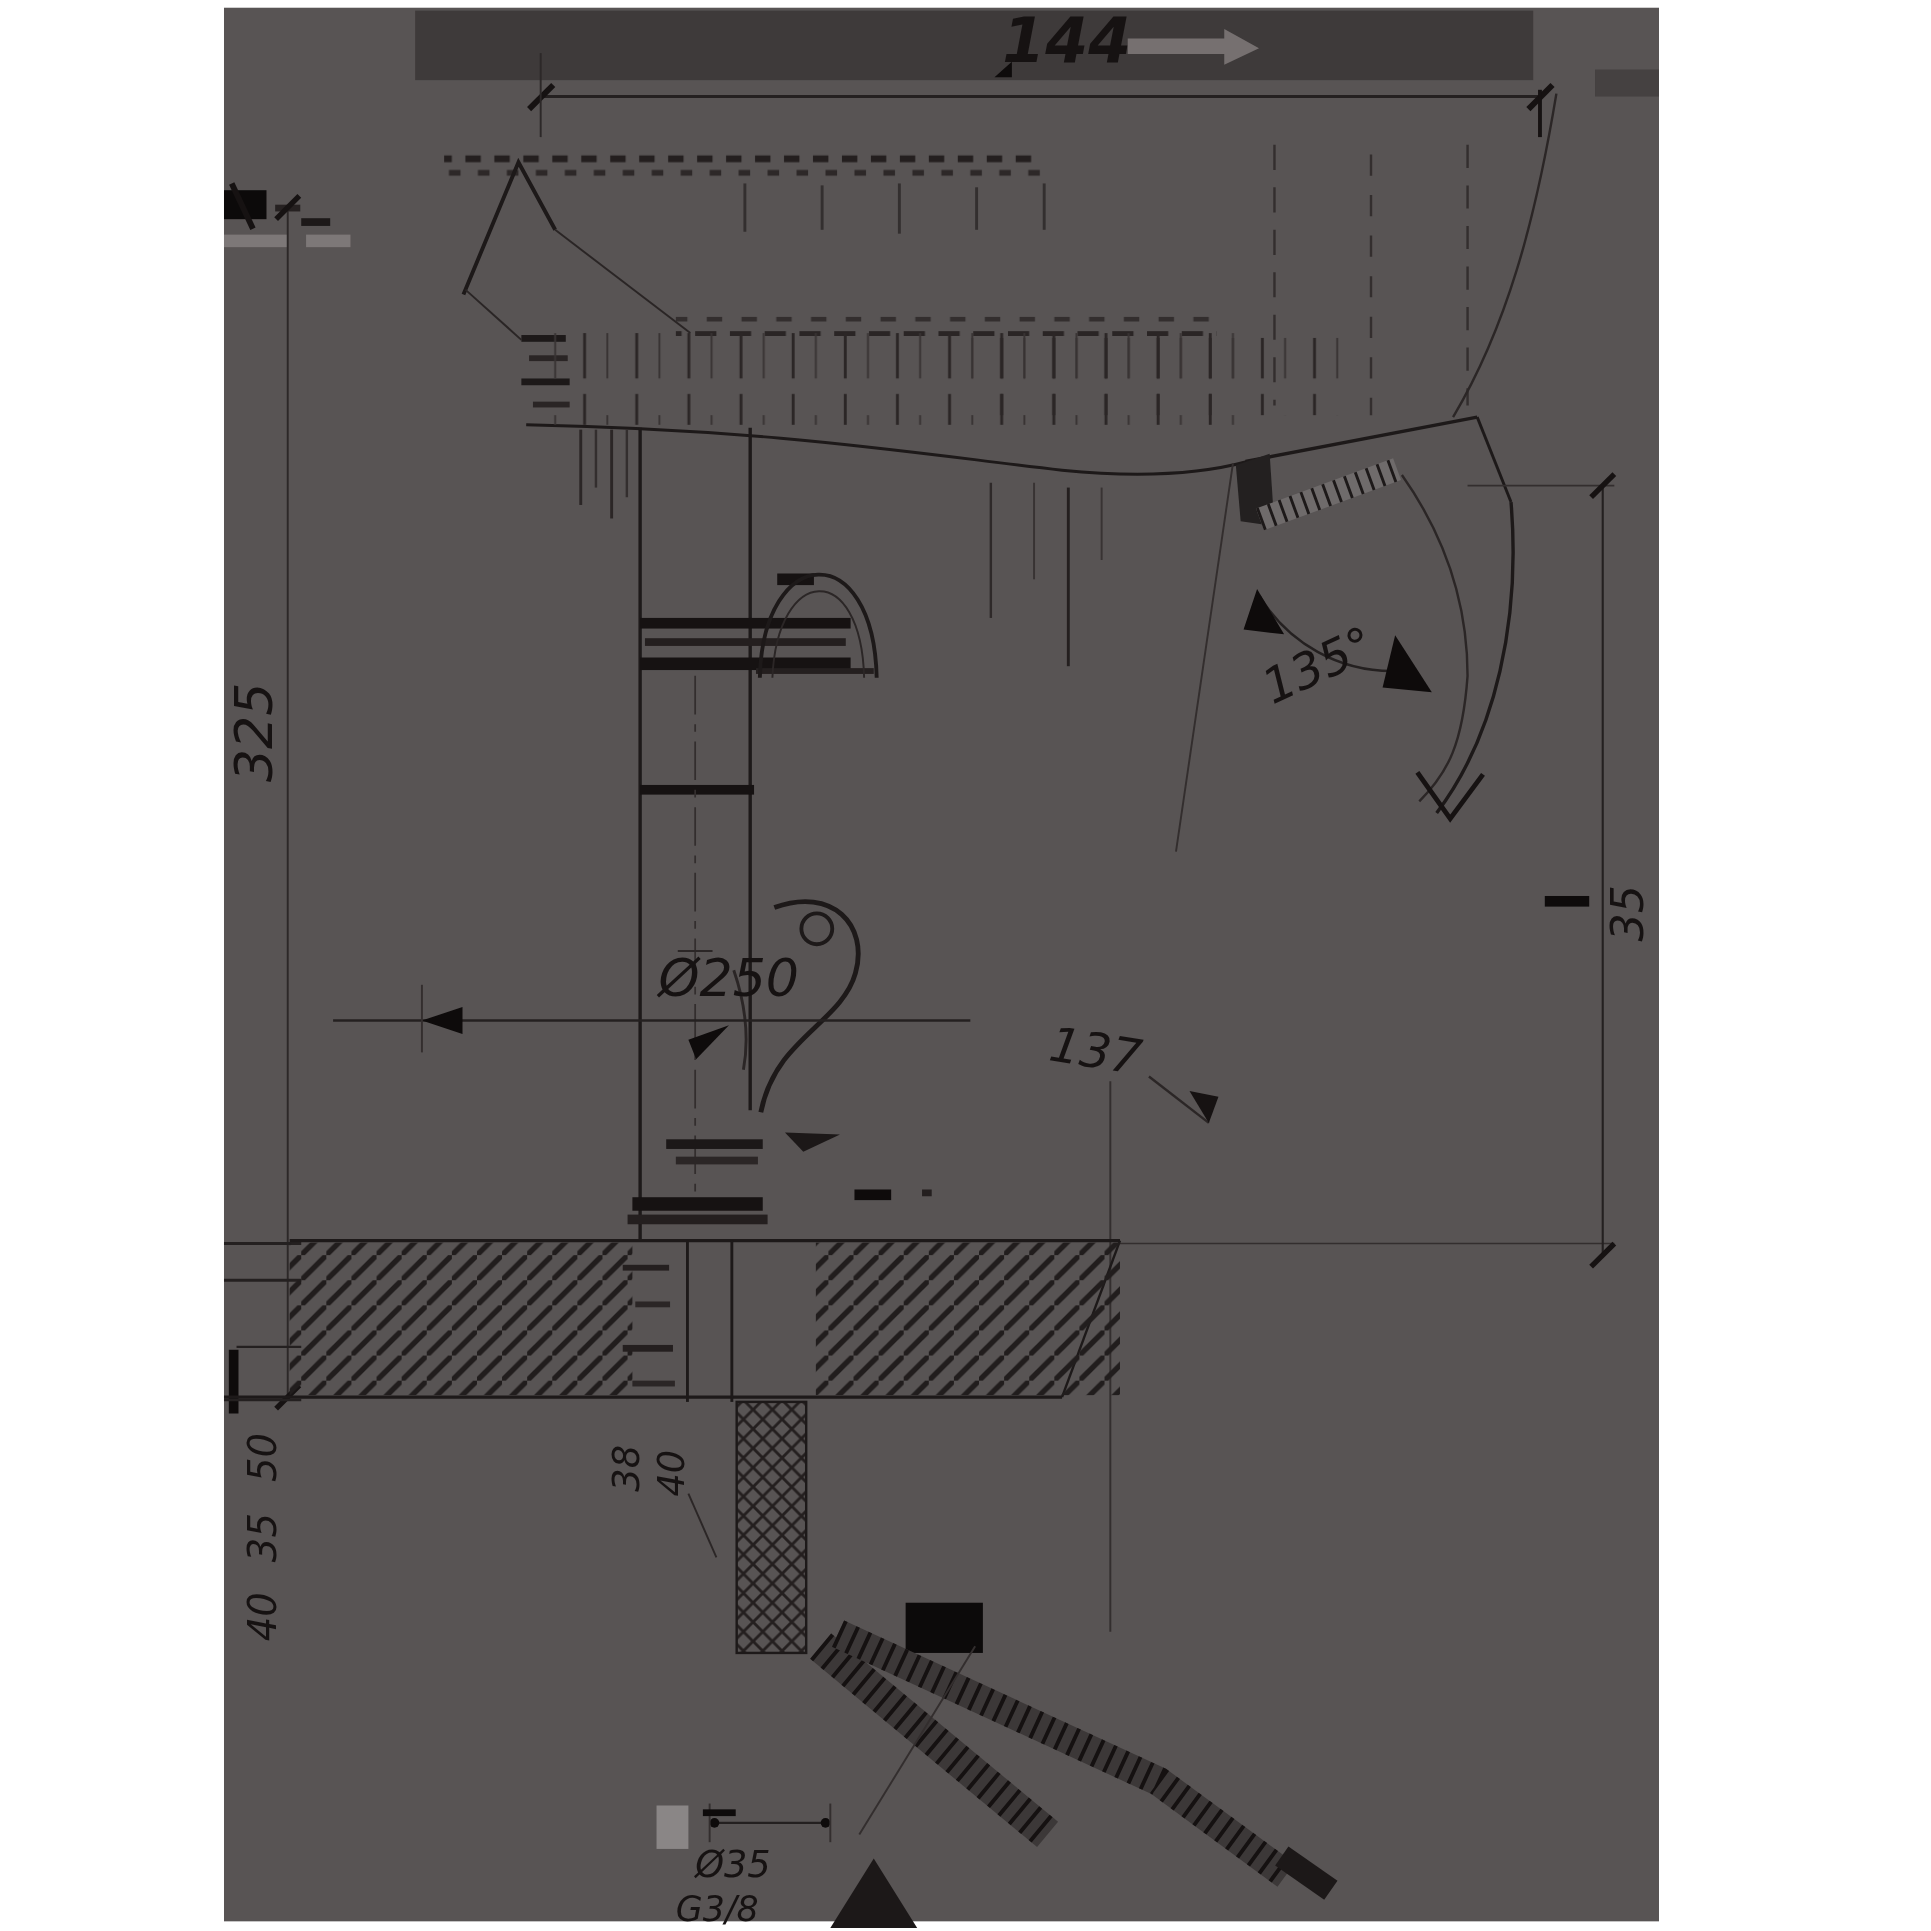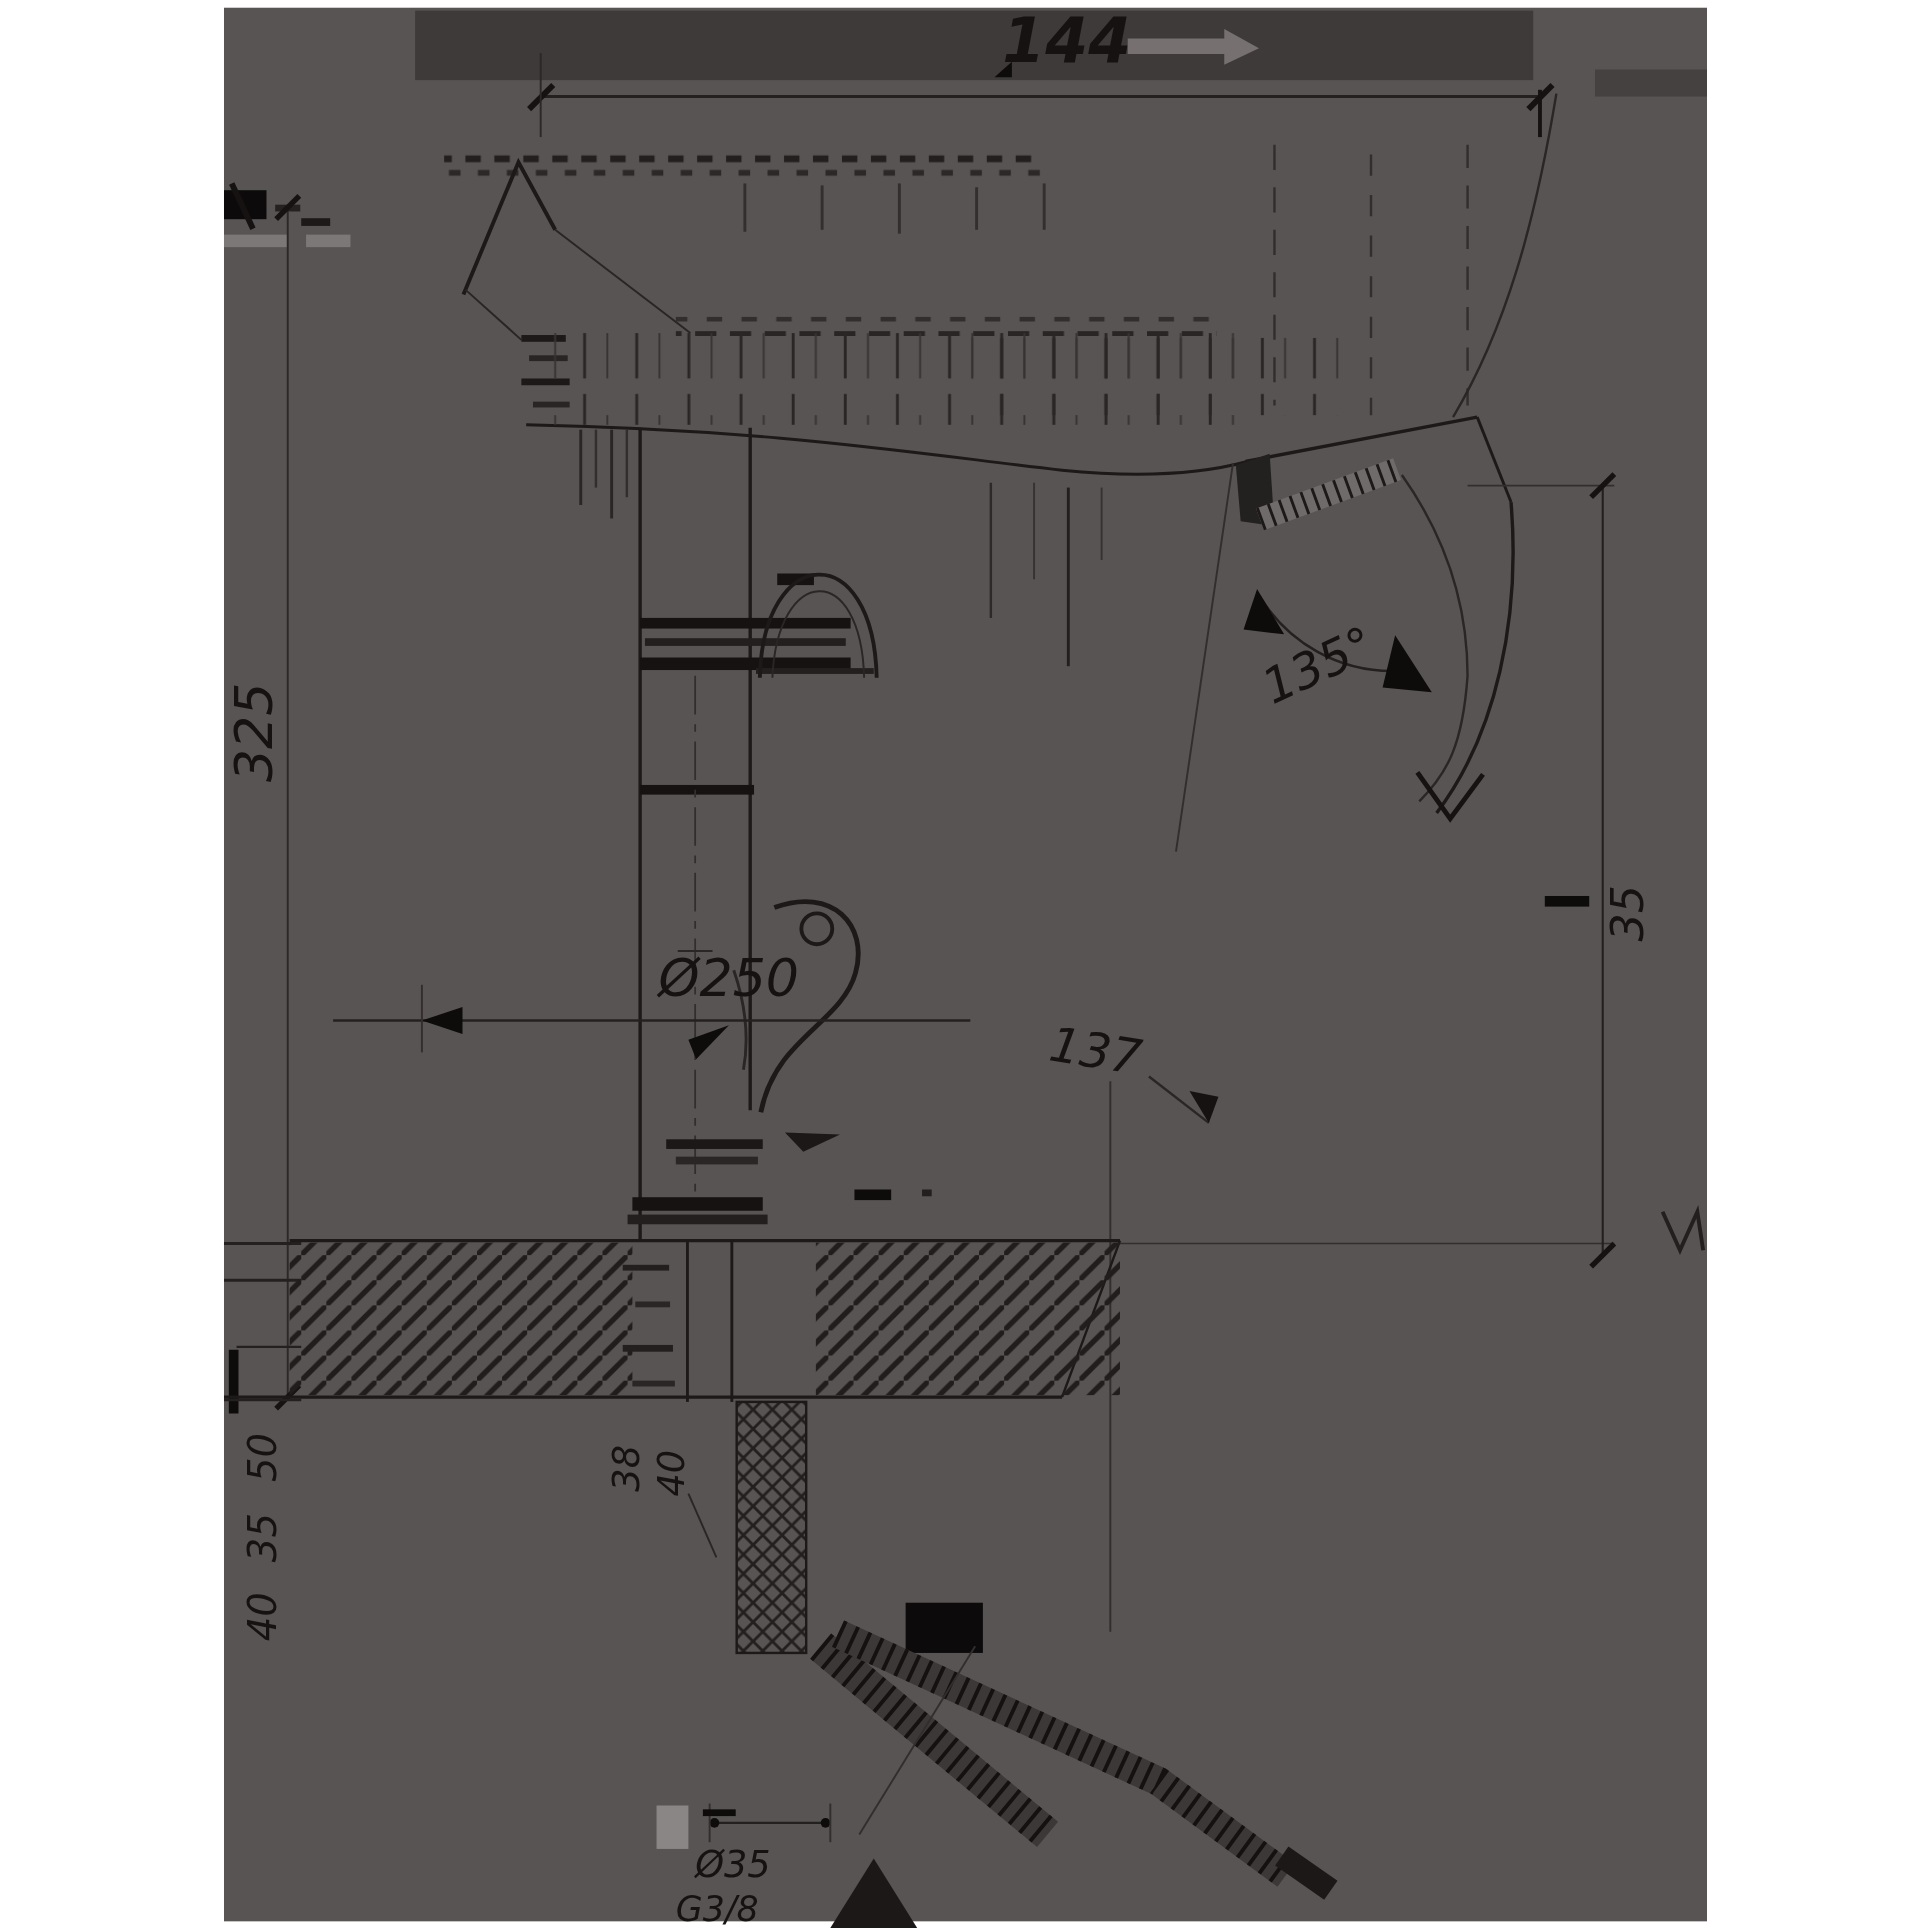--- a/index.html
+++ b/index.html
@@ -1,16 +1,16 @@
 <!DOCTYPE html>
 <html><head>
 <meta charset="utf-8">
 <style>
   html,body{margin:0;padding:0;background:#ffffff;}
-  #page{position:relative;width:1931px;height:1931px;background:#ffffff;overflow:hidden;
+  #page{position:relative;width:1659px;height:1931px;background:#ffffff;overflow:hidden;
         font-family:"DejaVu Sans",sans-serif;}
   svg{position:absolute;left:0;top:0;}
   text{font-family:"DejaVu Sans",sans-serif;font-style:italic;fill:#161212;}
 </style>
 </head>
 <body>
 
 <div id="page">
 <svg width="1931" height="1931" viewBox="0 0 2000 2000">
   <defs>

